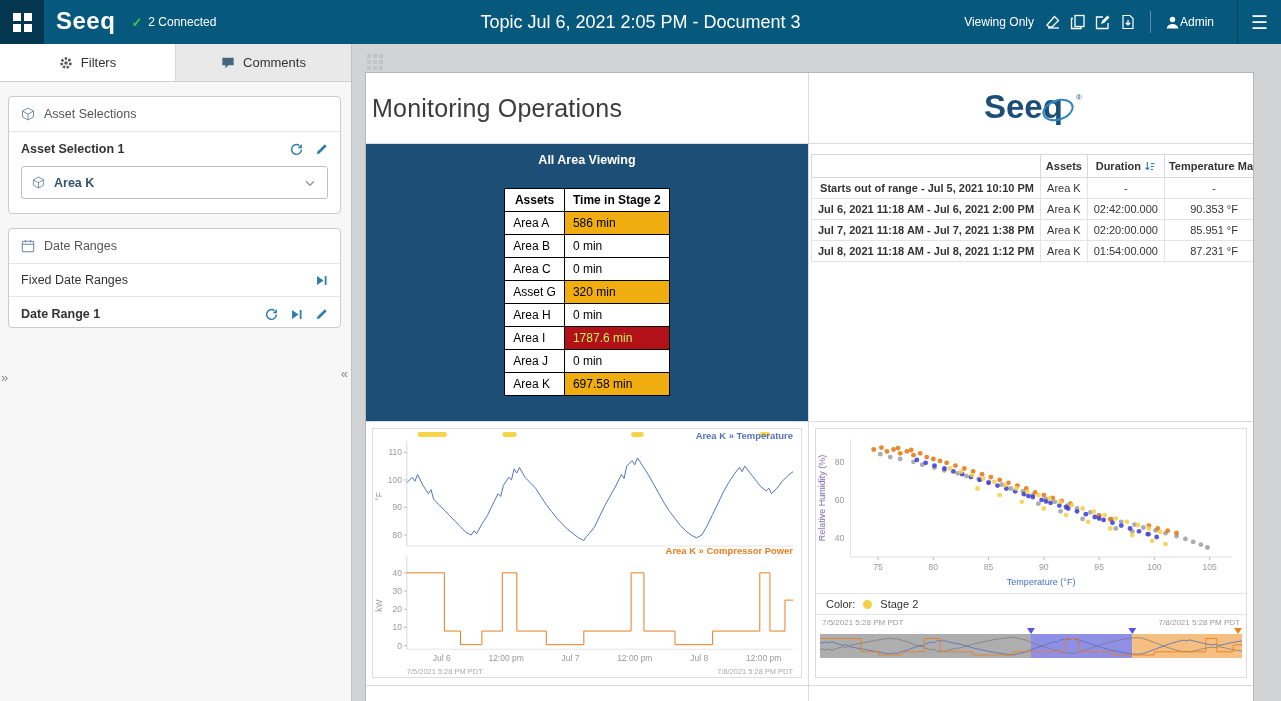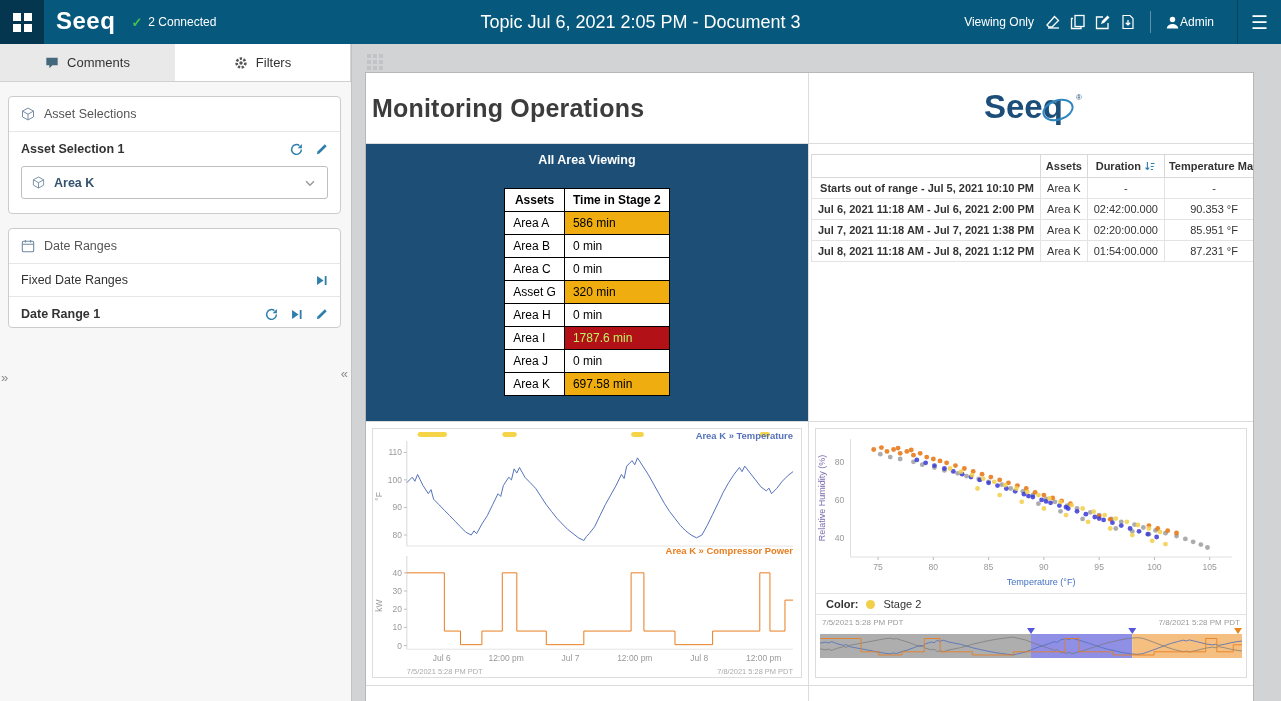--- a/index.html
+++ b/index.html
@@ -47,21 +47,21 @@
   .collapse-right{position:absolute;right:3px;top:322px;color:#8a8a8a;font-size:13px;cursor:pointer}
 
   
   .main{position:absolute;top:44px;left:353px;right:0;bottom:0;background:#d2d3d4}
   .drag-ico{position:absolute;top:10px;left:14px;display:grid;grid-template-columns:repeat(3,4px);grid-gap:2px;cursor:grab}
   .drag-ico span{width:4px;height:4px;background:#c3c3c7}
   .page{position:absolute;top:28px;left:12px;width:889px;bottom:-6px;background:#fff;border:1px solid #b7b7b7;display:grid;grid-template-columns:443px 1fr;grid-template-rows:71px 278px 264px auto}
   .cell{border-bottom:1px solid #dcdcdc;overflow:hidden;background:#fff}
   .cell.cl{border-right:1px solid #dcdcdc}
   .title-cell{display:flex;align-items:center;padding:0 6px}
-  .doc-title{font-size:25px;font-weight:bold;color:#3c3c3c;letter-spacing:.2px}
+  .doc-title{font-size:25px;font-weight:normal;color:#3c3c3c;letter-spacing:.2px}
   .logo-cell{display:flex;align-items:center;justify-content:center}
 
   
   .ov-panel{background:#1d4e75;height:100%;padding-top:9px}
   .ov-title{color:#fff;font-weight:bold;font-size:12.5px;text-align:center}
   .ov-table{margin:21px auto 0;border-collapse:collapse;font-size:12px;background:#fff;color:#000}
   .ov-table th,.ov-table td{border:1px solid #000;padding:4px 8px;text-align:left}
   .ov-table th{font-weight:bold;text-align:center}
   .ov-table td.val{min-width:100px}
   .ov-table td[data-status="warn"]{background:#efad0f}
@@ -79,21 +79,21 @@
   
   .chart-cell{padding:6px}
   .chart-box{border:1px solid #ddd;height:250px;background:#fff;position:relative}
   .chart-box.flexcol{display:flex;flex-direction:column}
   .tick{font-size:8.5px;fill:#999}
   .slabel{font-size:9.5px;font-weight:bold}
   .stamp{font-size:7.5px;fill:#aaa}
   .axlabel-x{font-size:9px;fill:#4472c4}
   .axlabel-y{font-size:9px;fill:#7c6bb0}
   .legend-strip{border-top:1px solid #e4e4e4;border-bottom:1px solid #e4e4e4;display:flex;align-items:center;gap:8px;padding:4px 10px;font-size:11px;margin-top:2px}
-  .legend-label{font-weight:bold}
+  .legend-label{font-weight:normal}
   .legend-dot{width:9px;height:9px;border-radius:50%;background:#f2cf4a}
   .stamps{display:flex;justify-content:space-between;font-size:8px;color:#9a9a9a;padding:3px 6px 1px}
   .minimap{padding:0 4px 4px;cursor:ew-resize}
 </style>
 </head>
 <body>
 
 <div class="topbar">
   <div class="grid-btn">
     <div class="grid-ico">
@@ -144,36 +144,36 @@
       <span>Admin</span>
     </div>
     <div class="menu-btn">
       <span>☰</span>
     </div>
   </div>
 </div>
 
 <div class="sidebar">
   <div class="tabs">
-    <div class="tab">
-      <span class="bicon">
-        <svg width="14" height="14" viewBox="0 0 16 16">
-            <path d="M1.5 2h13v8.5H8.5L5 14v-3.5H1.5z" fill="#44697d"></path>
-          </svg>
-      </span>
-      <span>Comments</span>
-    </div>
     <div class="tab active">
       <span class="ticon">
         <svg width="14" height="14" viewBox="0 0 16 16">
             <circle cx="8" cy="8" r="5" fill="none" stroke="#555" stroke-width="3" stroke-dasharray="2.6 1.7"></circle>
             <circle cx="8" cy="8" r="2" fill="#555"></circle>
           </svg>
       </span>
       <span>Filters</span>
+    </div>
+    <div class="tab">
+      <span class="bicon">
+        <svg width="14" height="14" viewBox="0 0 16 16">
+            <path d="M1.5 2h13v8.5H8.5L5 14v-3.5H1.5z" fill="#44697d"></path>
+          </svg>
+      </span>
+      <span>Comments</span>
     </div>
   </div>
 
   <div class="card">
     <div class="card-head">
       <span class="hicon">
         <svg width="14" height="14" viewBox="0 0 16 16">
             <path d="M8 1.2L14.3 4.7v6.6L8 14.8 1.7 11.3V4.7z" fill="none" stroke="currentColor" stroke-width="1.1"></path>
             <path d="M1.7 4.7L8 8.2l6.3-3.5M8 8.2v6.6" fill="none" stroke="currentColor" stroke-width="1.1"></path>
           </svg>

